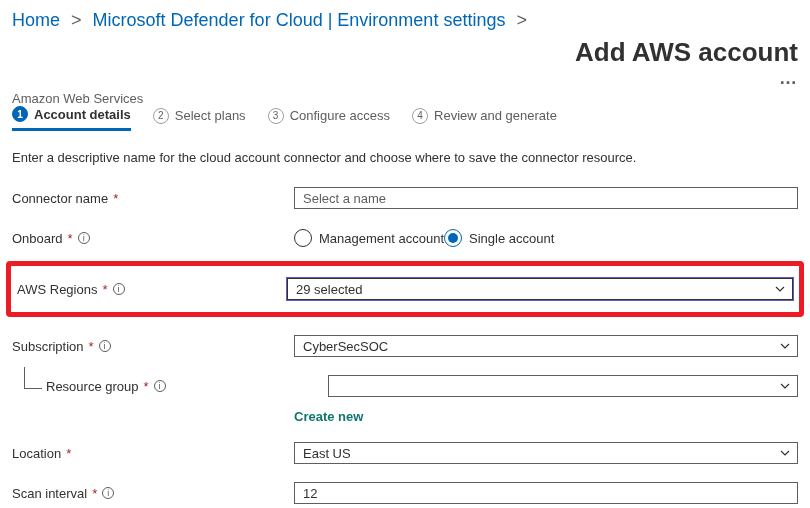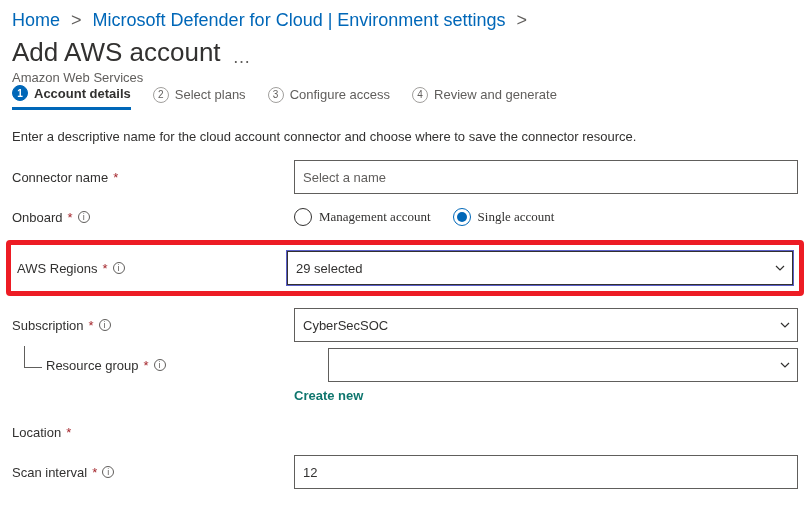--- a/index.html
+++ b/index.html
@@ -8,21 +8,21 @@
     padding: 10px 12px;
     font-family: "Segoe UI", -apple-system, Arial, sans-serif;
     font-size: 13px;
     color: #323130;
     width: 810px;
     background: #fff;
   }
   .breadcrumb { color: #605e5c; font-size: 18px; margin-bottom: 2px; }
   .breadcrumb a { color: #0067b8; text-decoration: none; }
   .chev { padding: 0 6px; color: #605e5c; }
-  h1 { font-size: 26px; font-weight: 400; margin: 6px 0 2px 0; display:flex; align-items:flex-end;}
+  h1 { font-size: 26px; font-weight: 700; margin: 6px 0 2px 0; display:flex; align-items:flex-end;flex-direction:column;}
   .dots { font-size: 18px; color: #605e5c; margin-left: 12px; letter-spacing:1px;}
   .subtitle { color: #605e5c; font-size: 13px; }
   .tabs { display: flex; gap: 22px; border-bottom: 1px solid transparent; margin-bottom: 18px;}
   .tab { display: flex; align-items: center; gap: 6px; color: #605e5c; padding-bottom: 6px; cursor:pointer;}
   .tab.active { color: #323130; font-weight:600; border-bottom: 3px solid #0067b8; }
   .step-circle {
     width: 16px; height: 16px; border-radius: 50%;
     border: 1px solid #a19f9d;
     display: inline-flex; align-items:center; justify-content:center;
     font-size: 10px; color:#605e5c;
@@ -37,31 +37,31 @@
     border-left:1px solid #605e5c; border-bottom:1px solid #605e5c;
   }
   .req { color:#a4262c; }
   .info-icon {
     width:12px; height:12px; border:1px solid #605e5c; border-radius:50%;
     display:inline-flex; align-items:center; justify-content:center;
     font-size:9px; color:#605e5c; cursor:help;
   }
   .field-col { flex:1; }
   .txt, .sel {
-    width: 100%; height: 34px; border:1px solid #605e5c;
+    width: 100%; height: 22px; border:1px solid #605e5c;
     padding: 0 8px; font-size:13px; font-family:inherit; color:#323130;
     background:#fff;
   }
   .txt::placeholder{ color:#605e5c; }
   .sel {
     display:flex; align-items:center; justify-content:space-between;
     cursor:pointer; position:relative; padding-right: 24px;
   }
   .sel .chevdn { position:absolute; right:6px; top:50%; transform:translateY(-50%); pointer-events:none;}
-  .radio-row { display:flex; align-items:flex-end; gap:22px;font-family:Liberation Serif, serif;}
+  .radio-row { display:flex; align-items:flex-end; }
   .radio { display:flex; align-items:center; gap:7px; cursor:pointer;}
   .radio .circ { width:18px; height:18px; border:1px solid #323130; border-radius:50%; display:flex; align-items:center; justify-content:center;}
   .radio.selected .circ { border:1px solid #0067b8;}
   .radio.selected .dot { width:10px; height:10px; background:#0067b8; border-radius:50%;}
   .highlight-wrap {
     border: 5px solid #ed1c24;
     border-radius: 4px;
     padding: 6px 6px;
     margin: 6px -6px 12px -6px;
   }
@@ -189,20 +189,28 @@
 </div>
 <div class="create-row">
   <span class="link">Create new</span>
 </div>
 
 <div class="form-row">
   <div class="label-col">
     <span>Location</span>
       <span class="req">*</span>
   </div>
+  <div class="field-col">
+    <div class="sel">
+      <span>East US</span>
+      <svg class="chevdn" viewBox="0 0 12 12">
+          <path d="M2 4l4 4 4-4" fill="none" stroke="#323130" stroke-width="1.2"></path>
+        </svg>
+    </div>
+  </div>
 </div>
 
 <div class="form-row">
   <div class="label-col">
     <span>Scan interval</span>
       <span class="req">*</span>
     <span class="info-icon">i</span>
   </div>
   <div class="field-col">
     <input class="txt" value="12" style="">

